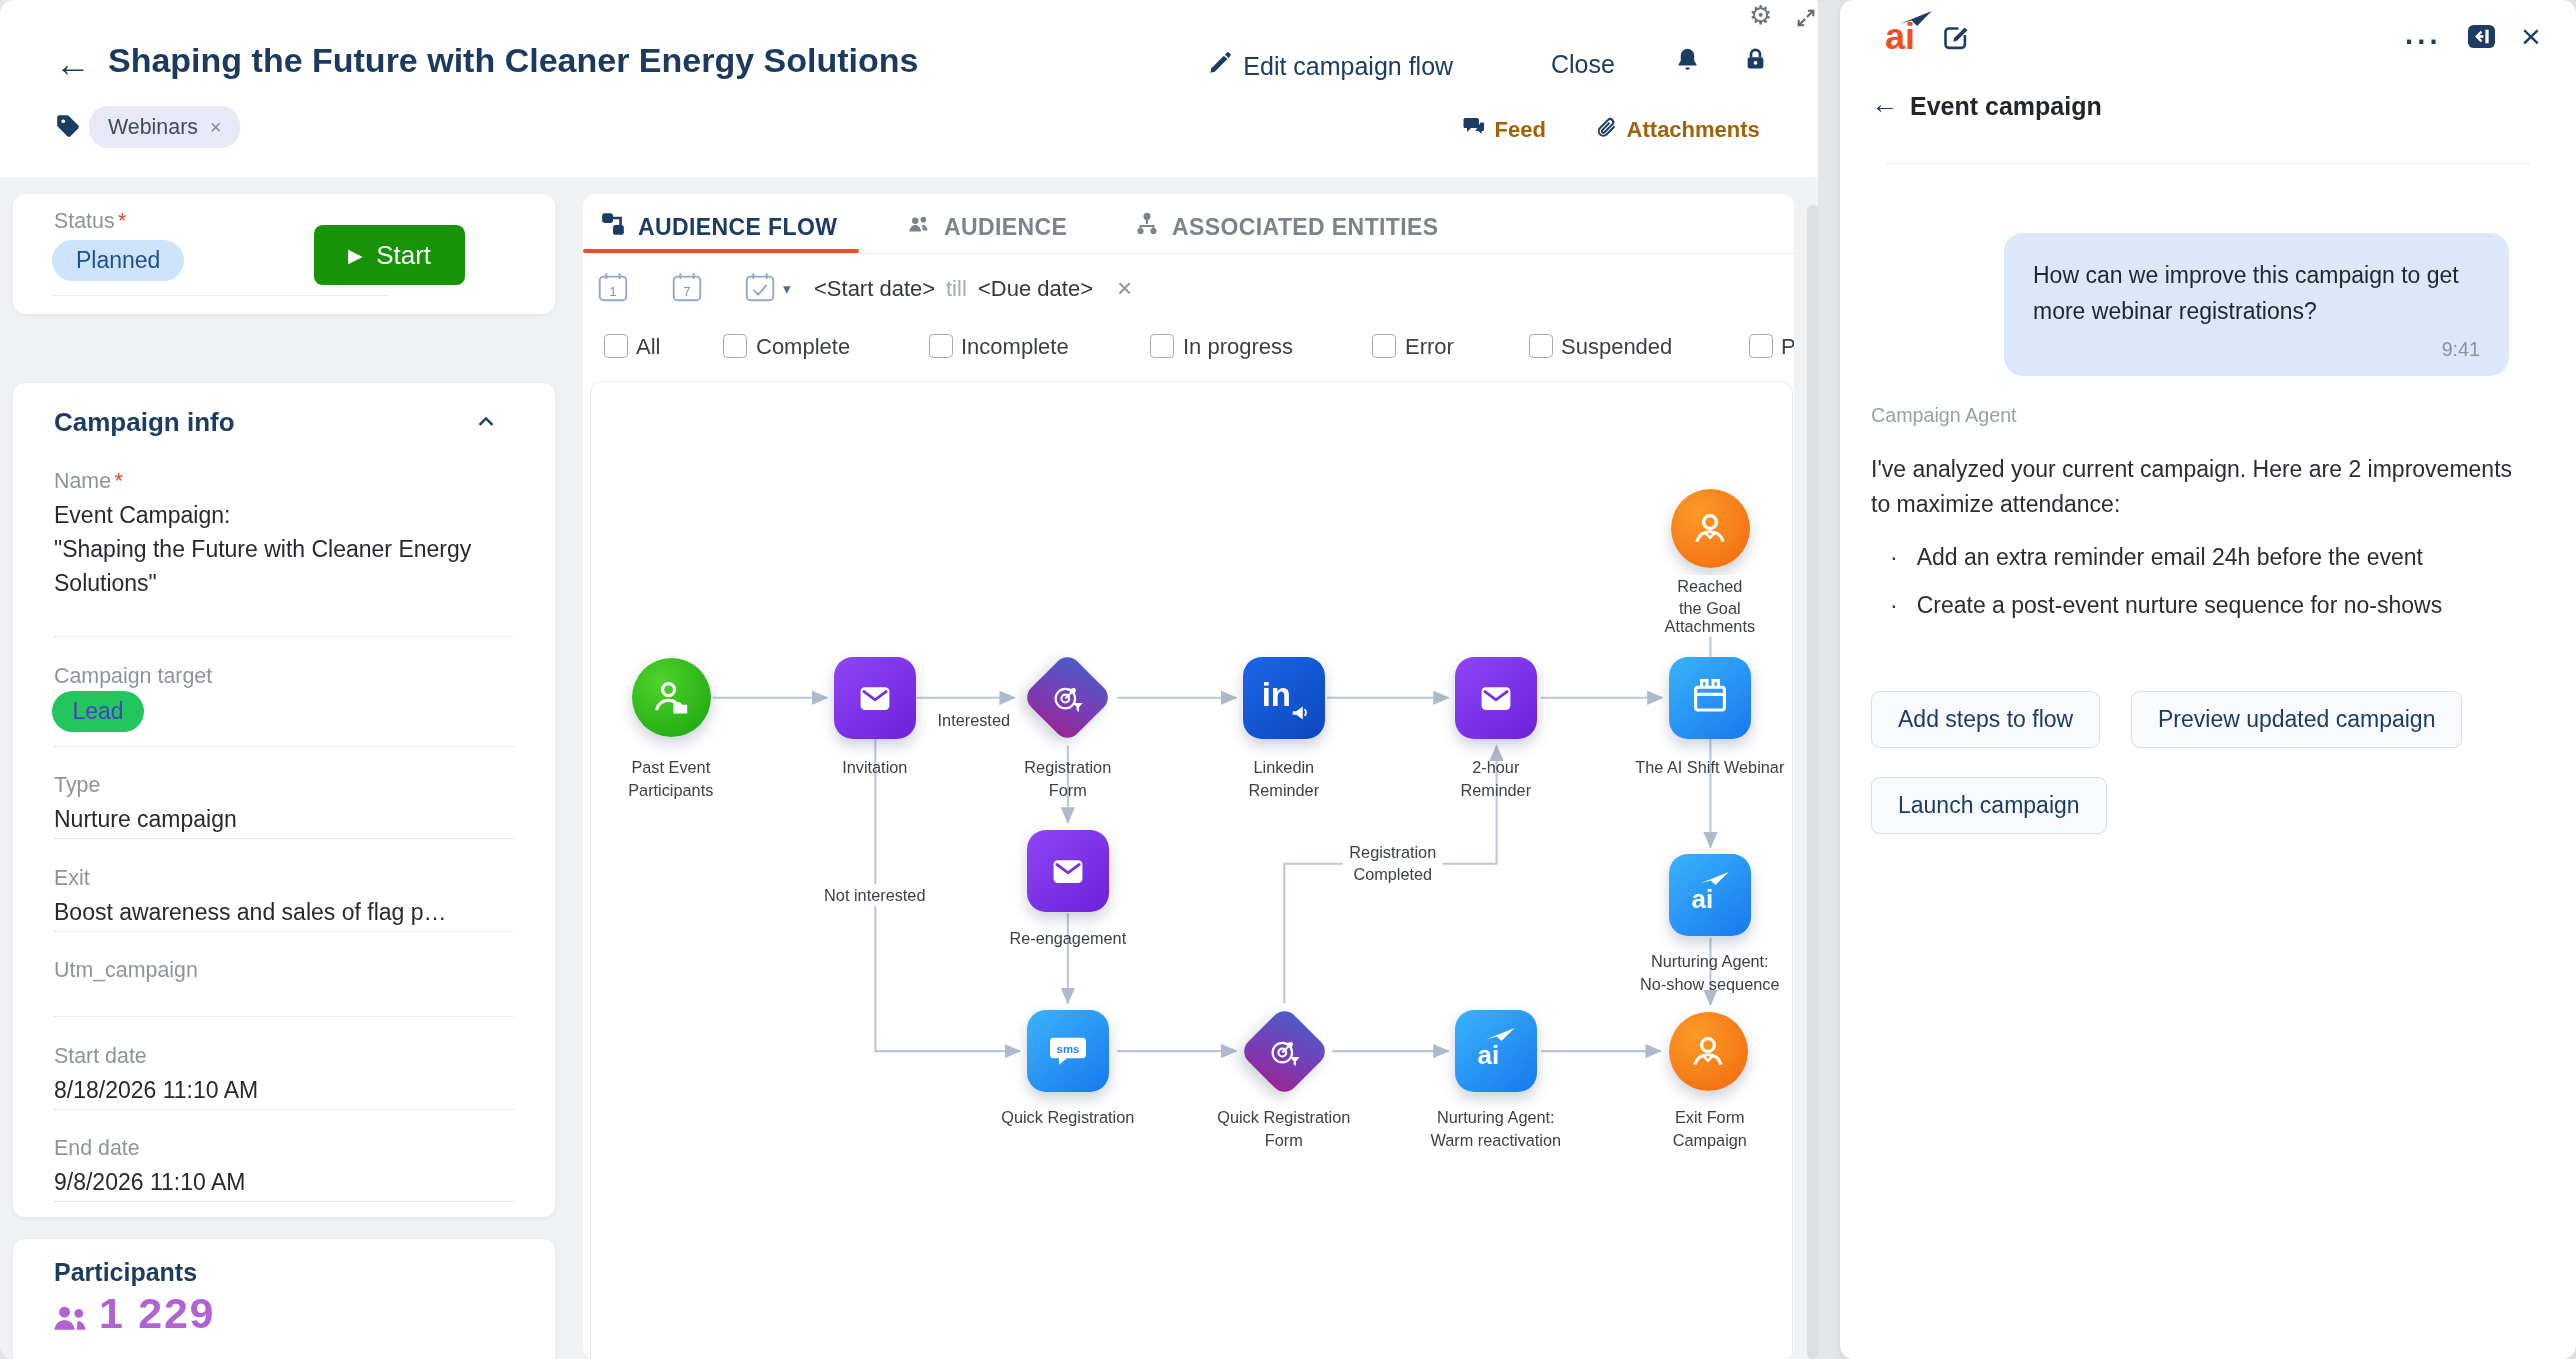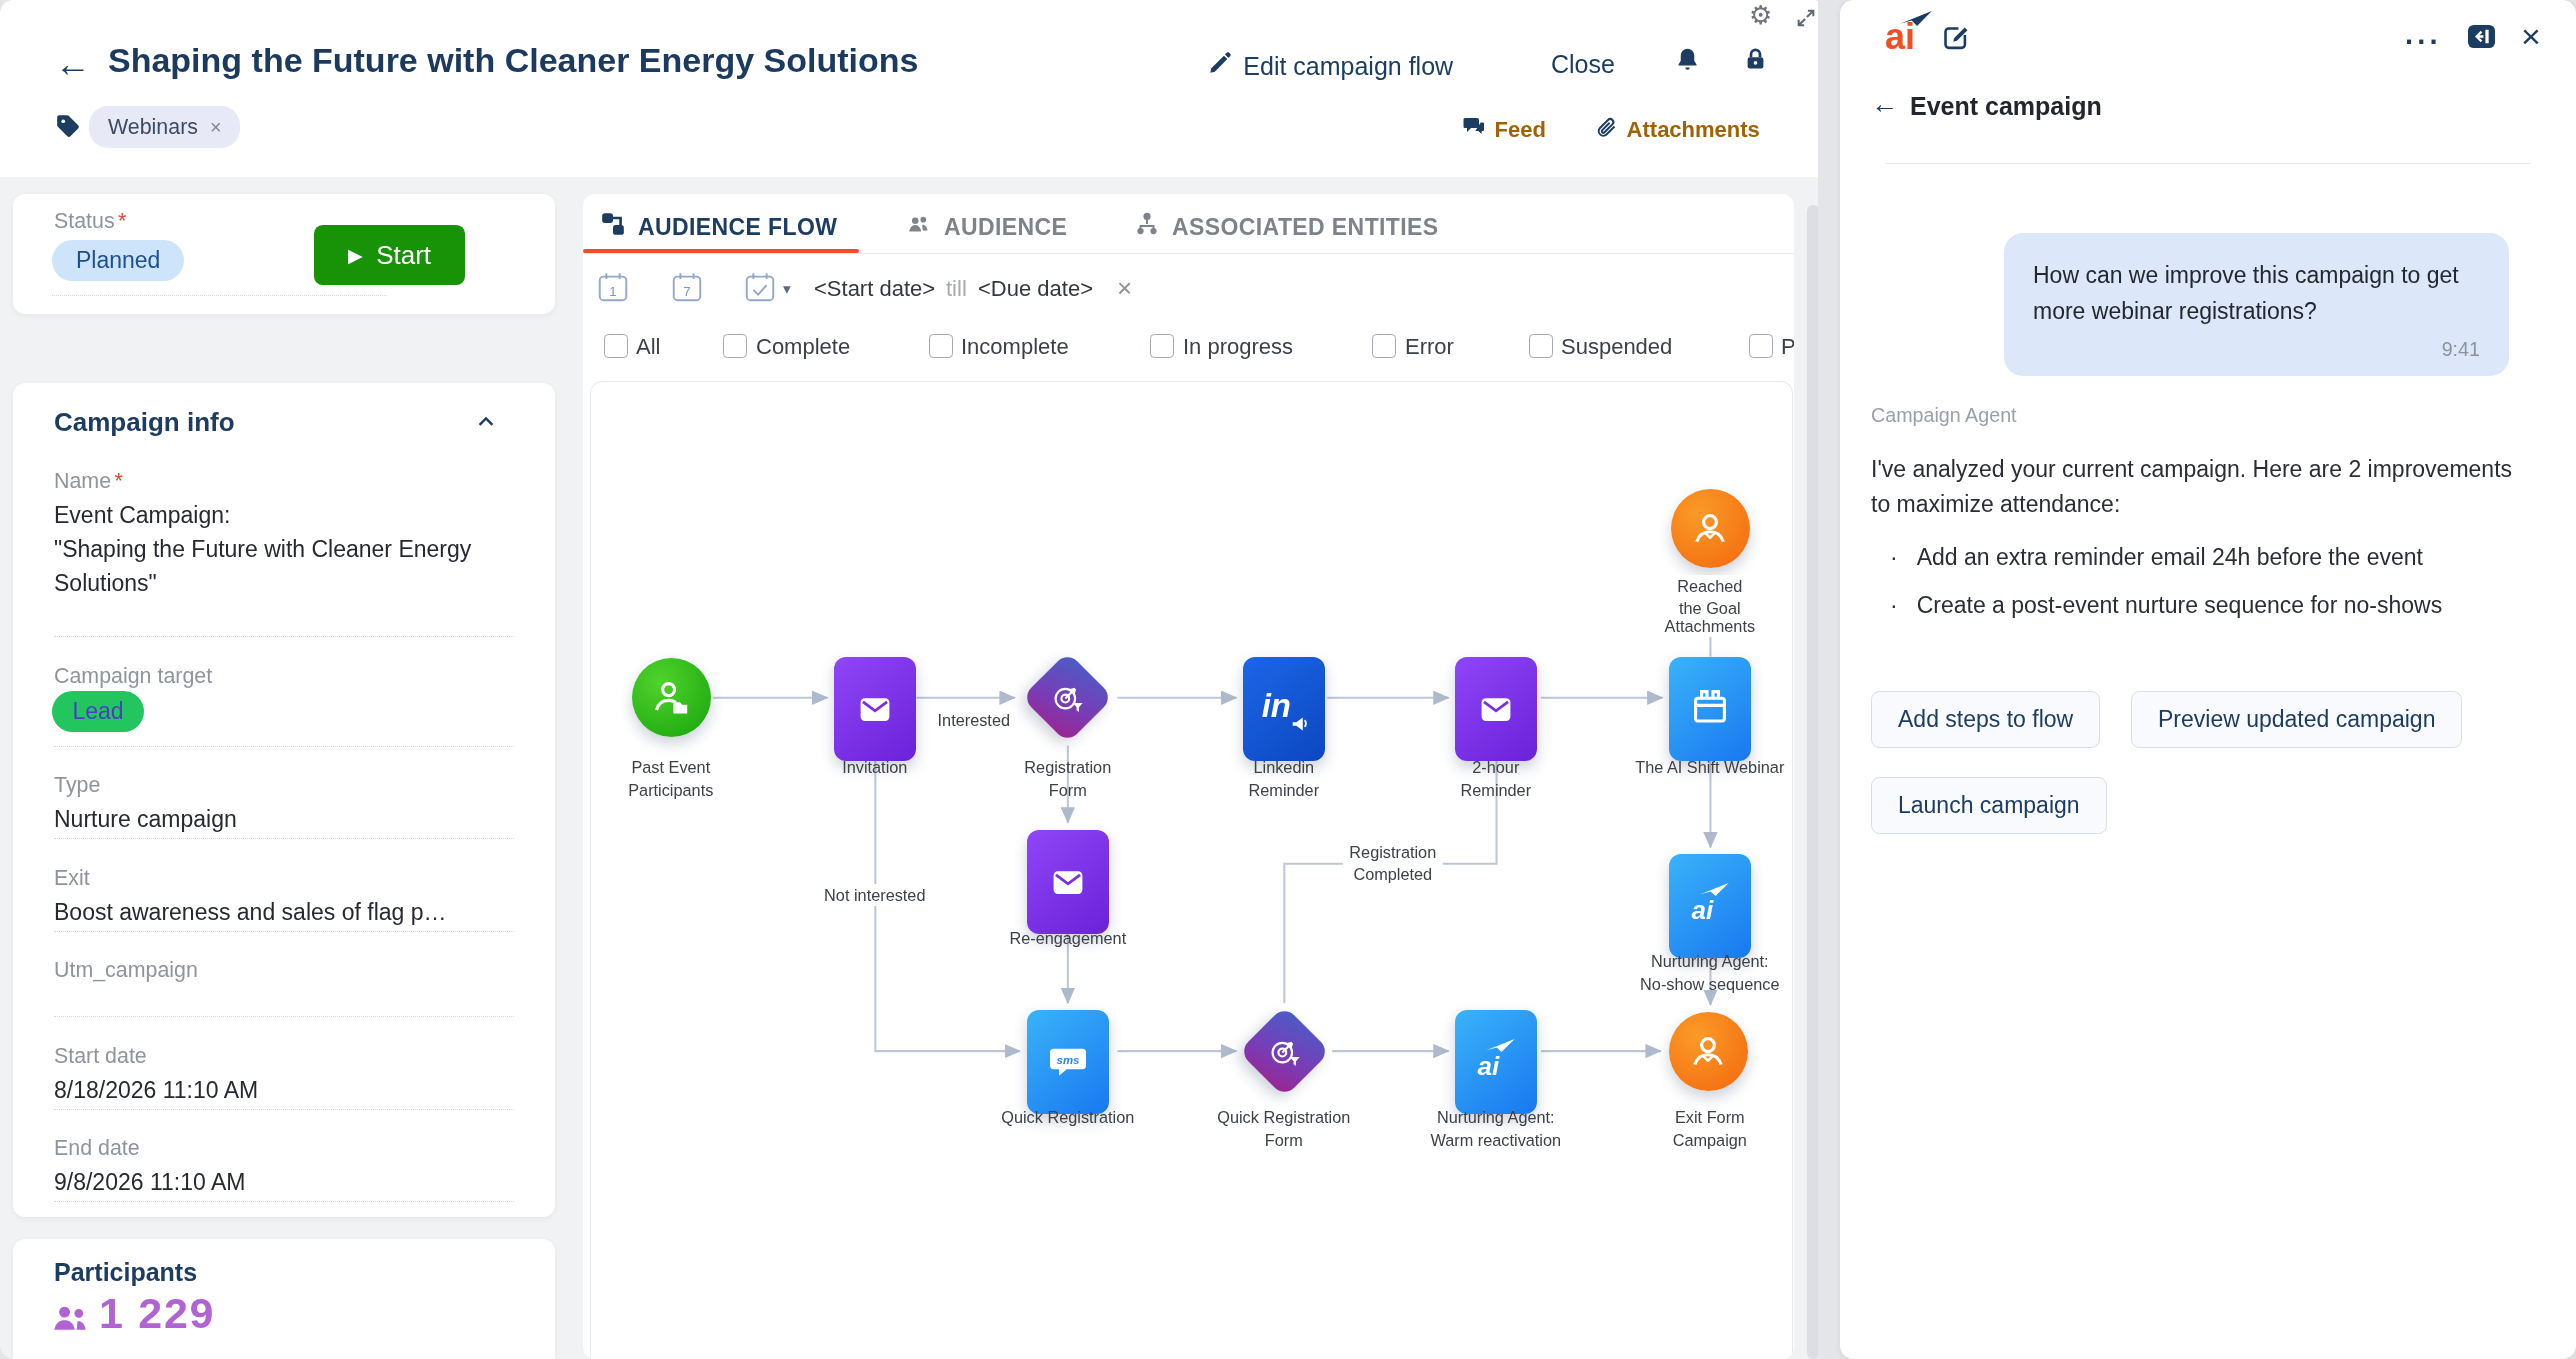--- a/index.html
+++ b/index.html
@@ -30,21 +30,21 @@
   .tab.active{color:#1d3c61;}
   .tab.inactive{color:#7d838b;}
   .tab-underline{background:#f04f23;height:4.3px;border-radius:2.6px;}
   .flow-divider{border-top:0.9px solid #e8eaed;}
   .filter-text{font-size:22px;color:#33383f;}
   .filter-dim{font-size:22px;color:#a6abb3;}
   .cbx{width:22px;height:22px;border:1.7px solid #a4a9b0;border-radius:4.3px;background:#fff;}
   .cbx-lab{font-size:22px;color:#3c4148;}
   .canvas{left:6.8px;top:187px;width:1201px;height:978px;background:#fff;border:0.9px solid #e6e8ec;border-radius:12px 12px 0 0;}
   .nd{position:absolute;display:flex;align-items:center;justify-content:center;box-shadow:0 6.8px 13.7px rgba(30,50,90,.22);}
-  .nd.sq{width:82px;height:104px;border-radius:12px;font-style:italic;}
+  .nd.sq{width:82px;height:82px;border-radius:19px;}
   .nd.ci{width:79px;height:79px;border-radius:50%;}
   .nd.dm{width:65px;height:65px;border-radius:13.7px;transform:rotate(45deg);}
   .nd.dm > *{transform:rotate(-45deg);}
   .c-purple{background:linear-gradient(140deg,#8f46f7,#6b21d8);}
   .c-blue{background:linear-gradient(140deg,#3ab3f9,#1878f0);}
   .c-bluedark{background:linear-gradient(140deg,#1c66e8,#0c47bf);}
   .c-green{background:radial-gradient(circle at 35% 30%,#4fd32c,#18a30c);}
   .c-orange{background:radial-gradient(circle at 35% 30%,#fb9a28,#f2680d);}
   .c-grad{background:linear-gradient(160deg,#4a5dc9 0%,#7b3bb4 60%,#9c2590 100%);}
   .ndlab{position:absolute;transform:translateX(-50%);text-align:center;font-size:16.3px;line-height:23px;color:#3c4148;white-space:pre-line;width:205px;}

